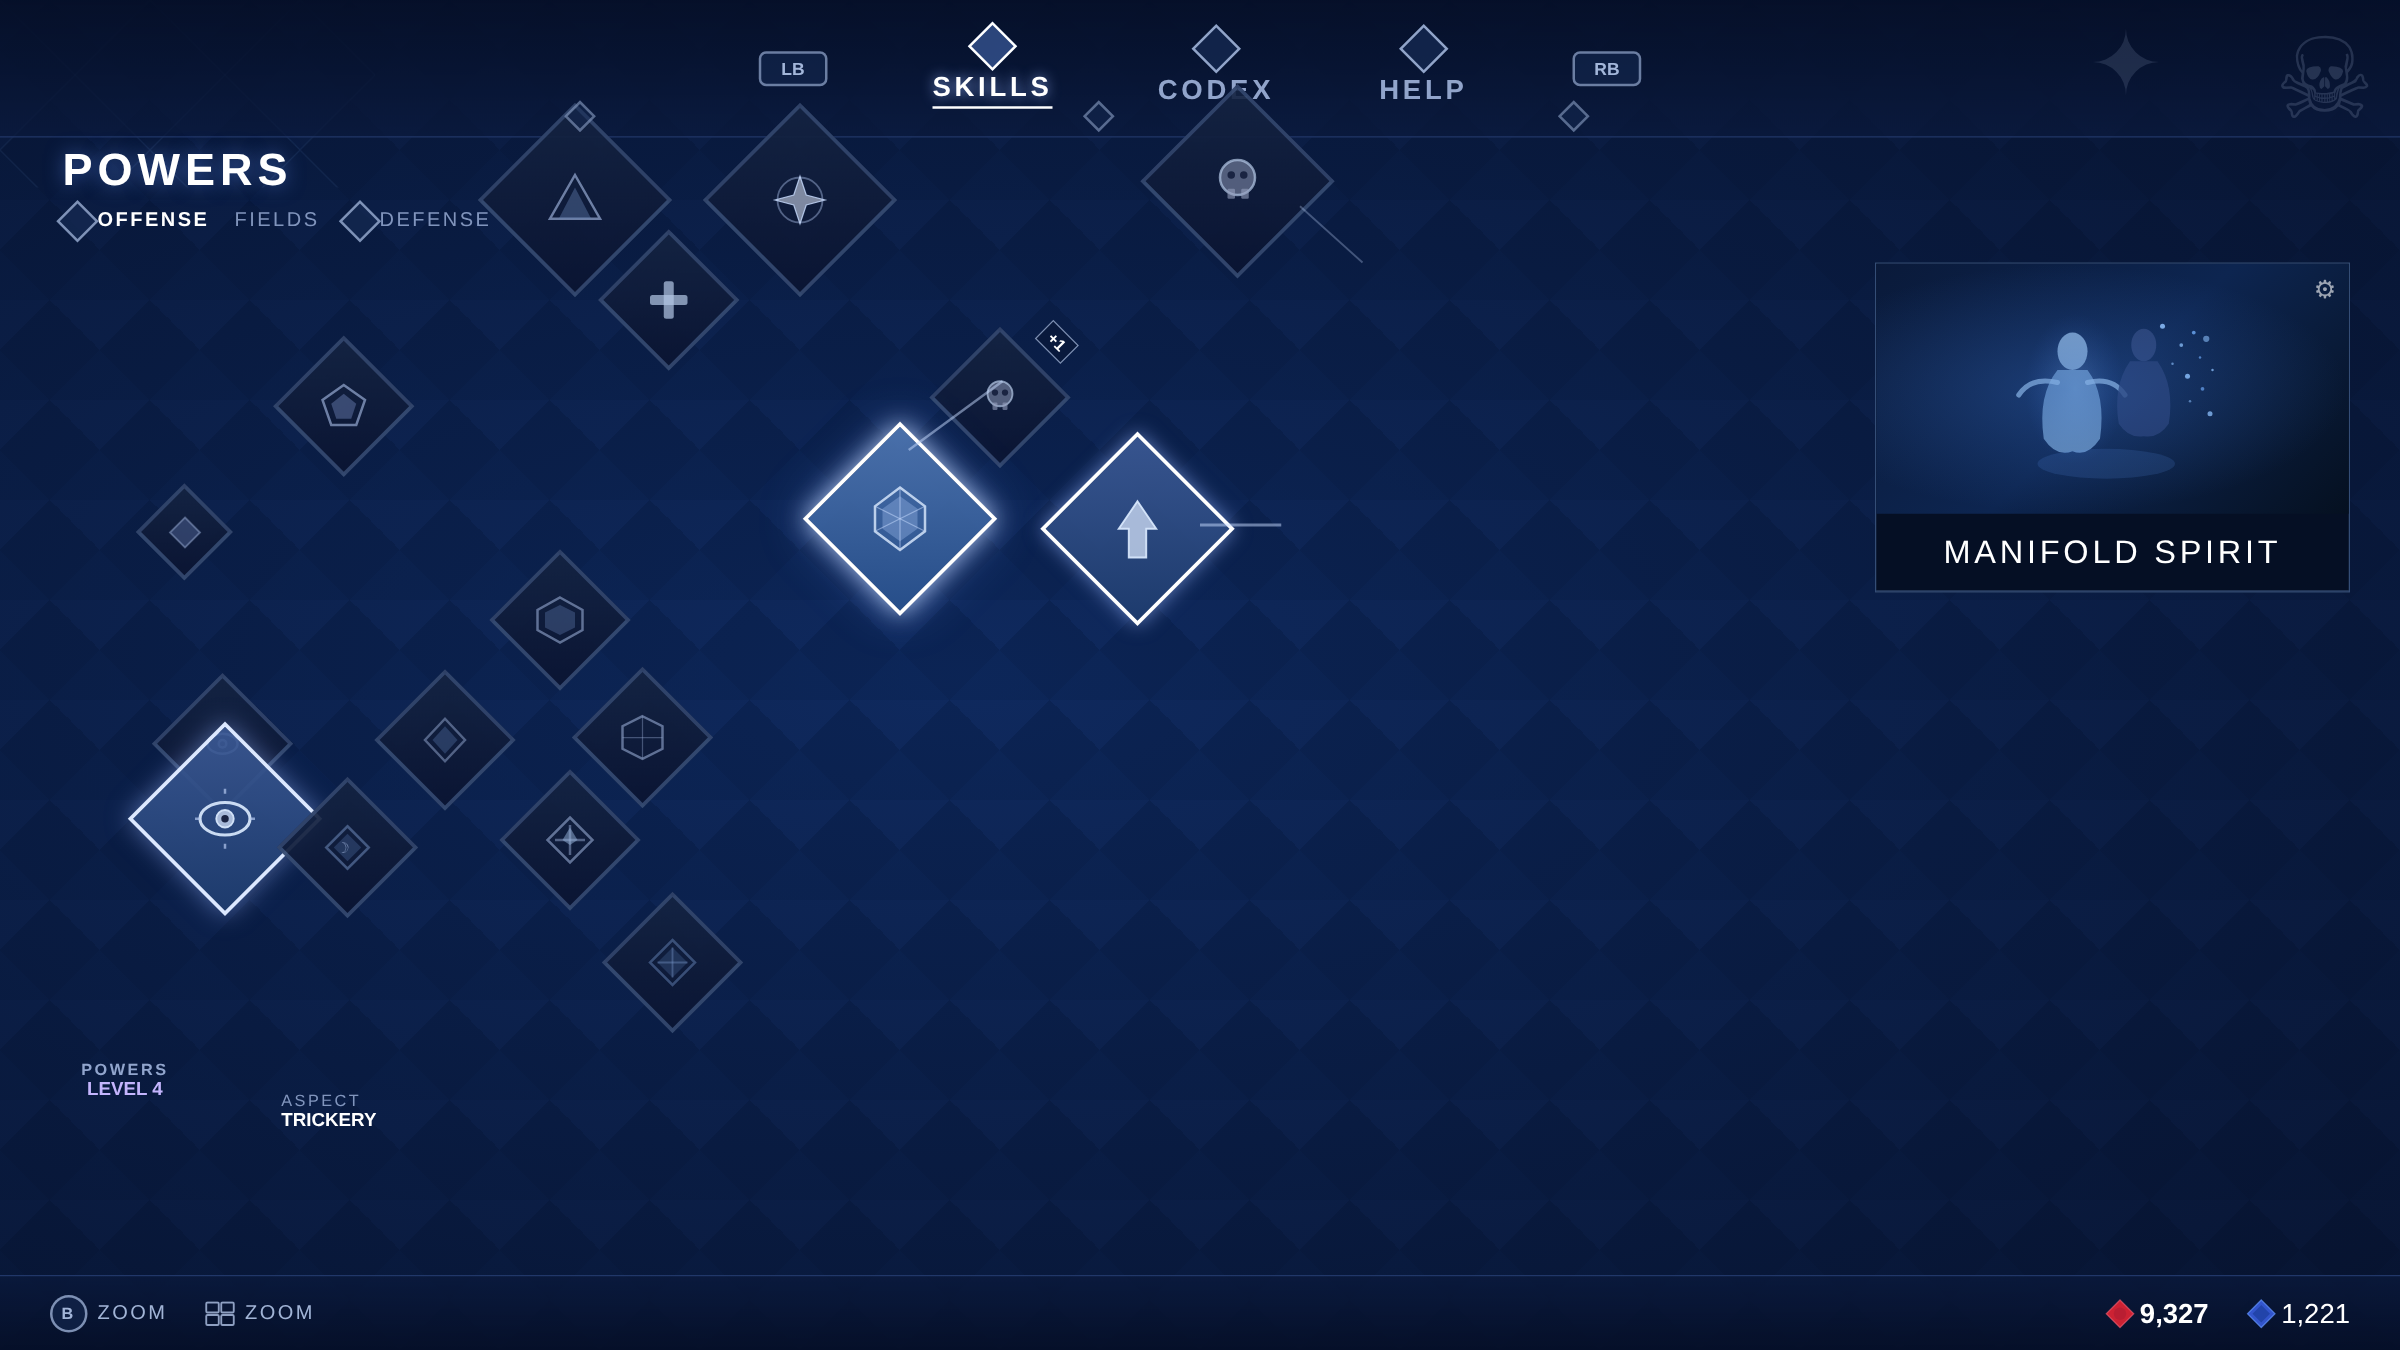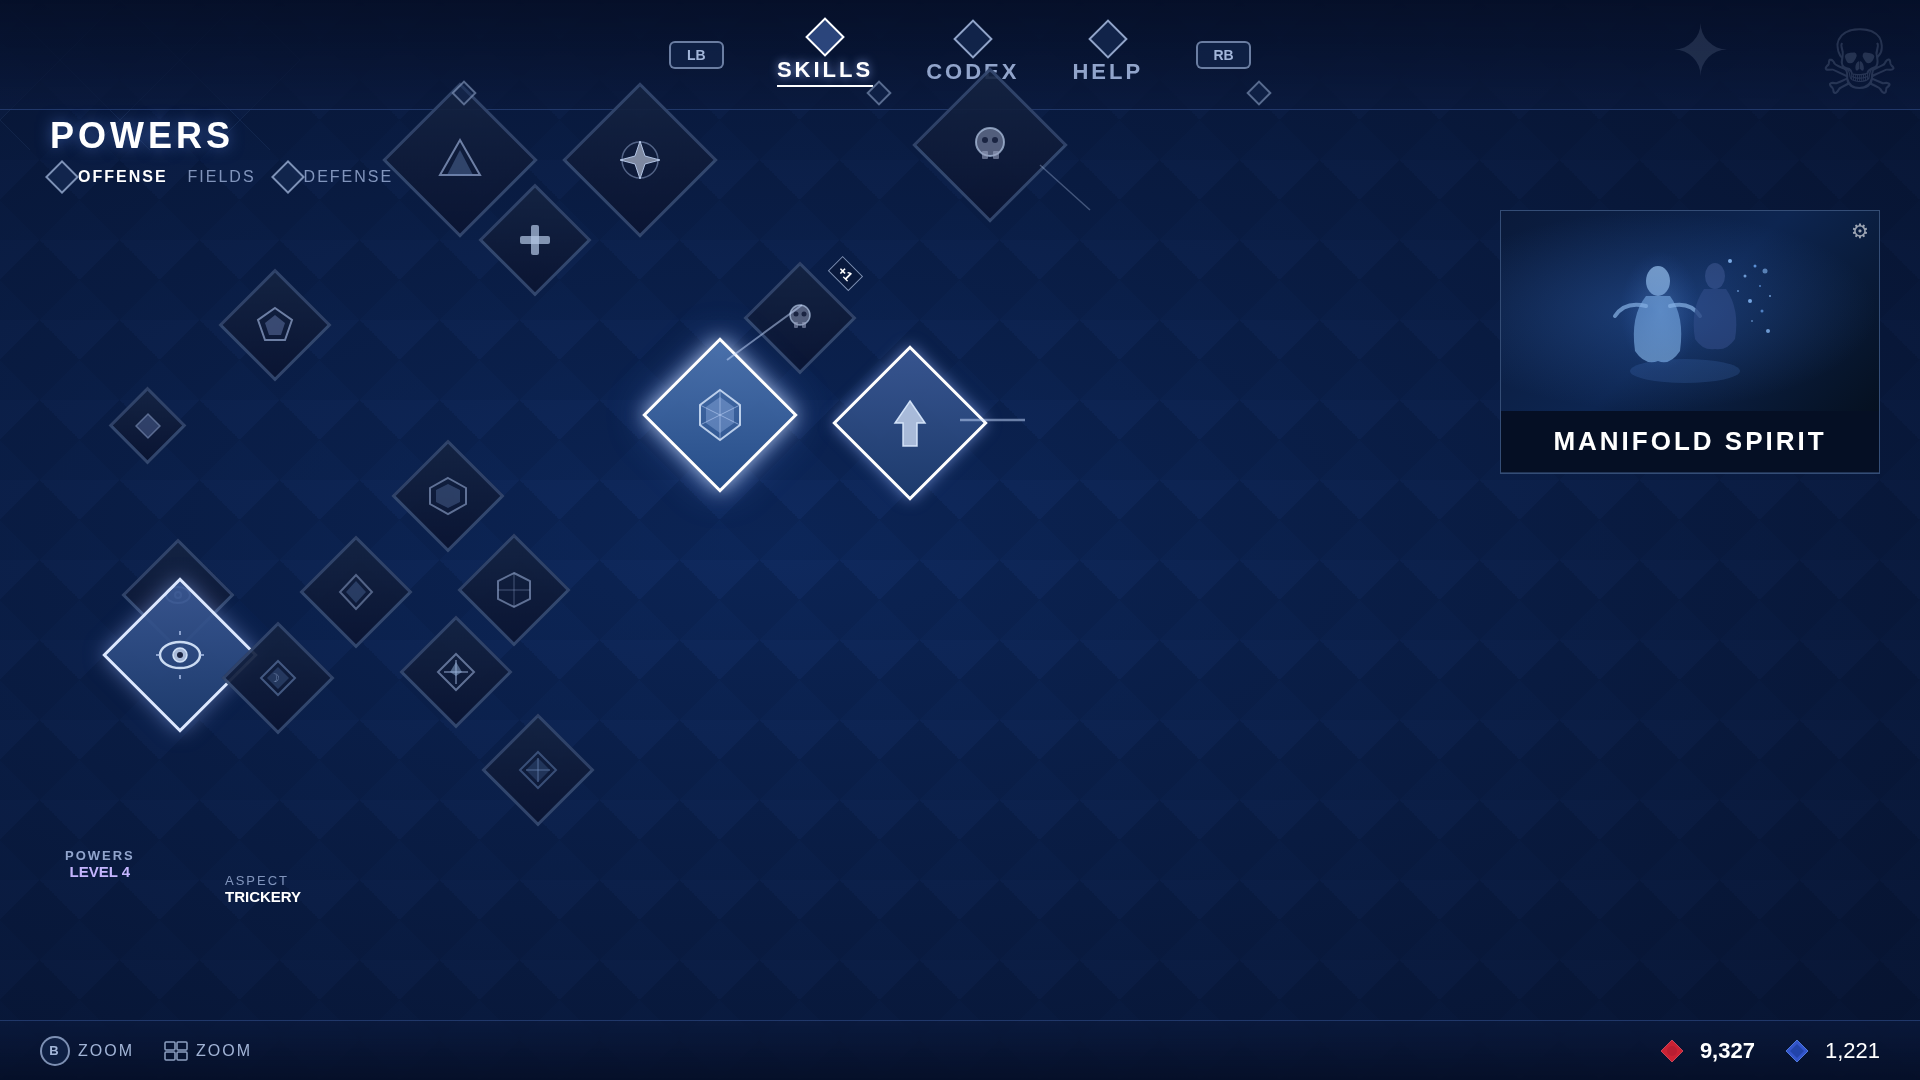--- a/index.html
+++ b/index.html
@@ -36,21 +36,21 @@
     .top-nav {
       position: absolute;
       top: 0;
       left: 0;
       right: 0;
       height: 110px;
       background: linear-gradient(180deg, rgba(5,15,40,0.95) 0%, rgba(10,25,60,0.7) 100%);
       display: flex;
       align-items: center;
       justify-content: center;
-      gap: 53px;
+      gap: 84px;
       border-bottom: 1px solid rgba(100,150,255,0.3);
     }
 
     .nav-item {
       display: flex;
       flex-direction: column;
       align-items: center;
       gap: 6px;
       cursor: pointer;
     }
@@ -233,21 +233,21 @@
 
     .currency-display {
       display: flex;
       align-items: center;
       gap: 30px;
     }
 
     .currency-item {
       display: flex;
       align-items: center;
-      gap: 16px;
+      gap: 4px;
       font-size: 22px;
       font-weight: bold;
     }
 
     
     .detail-panel {
       position: absolute;
       top: 210px;
       right: 40px;
       width: 380px;
@@ -267,21 +267,21 @@
     }
 
     .panel-image-overlay {
       position: absolute;
       inset: 0;
       background: radial-gradient(ellipse at 40% 50%, rgba(50,100,180,0.4) 0%, transparent 70%);
     }
 
     .panel-title {
       font-size: 26px;
-      font-weight: bold;
+      font-weight: normal;
       letter-spacing: 3px;
       text-align: center;
       padding: 15px;
       border-bottom: 1px solid rgba(100,140,200,0.3);
       color: #fff;
     }
 
     .panel-desc {
       padding: 20px;
       font-size: 15px;

